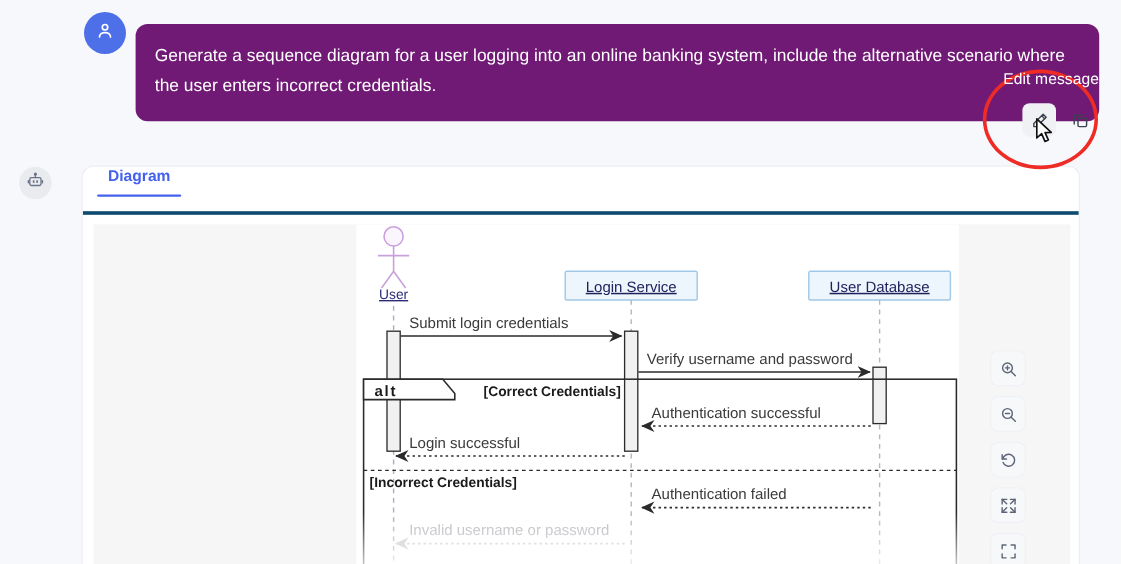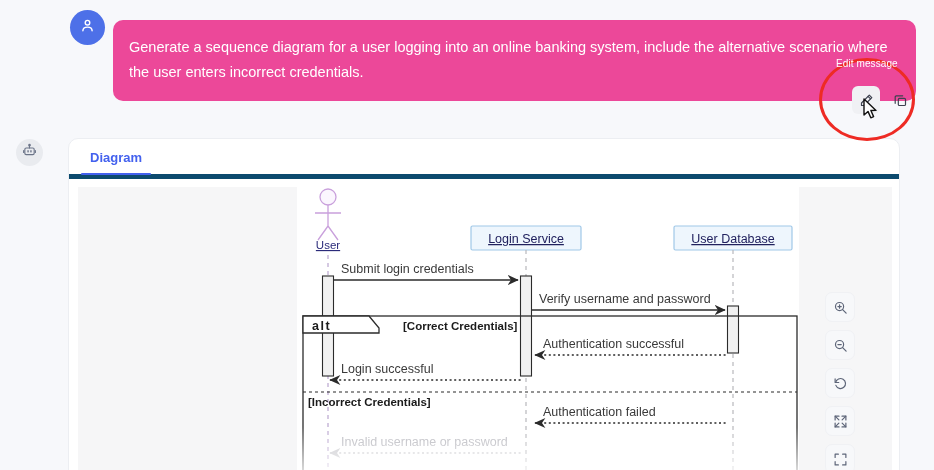--- a/index.html
+++ b/index.html
@@ -14,28 +14,28 @@
   
   .user-row { position: absolute; left: 70px; top: 10px; }
   .avatar-user {
     position: absolute; left: 0; top: 0;
     width: 35px; height: 35px; border-radius: 50%;
     background: #4d70e8; display: flex; align-items: center; justify-content: center;
   }
   .bubble {
     position: absolute; left: 43px; top: 10px;
     width: 803px; min-height: 70px;
-    background: #ec4899; color: #ffffff;
+    background: #701a75; color: #ffffff;
     border-radius: 10px;
     padding: 15px 20px 16px 16px;
     font-size: 14.5px; line-height: 25px;
   }
   .tooltip {
     position: absolute; left: 836px; top: 58px;
-    color: #ffffff; font-size: 10px; white-space: nowrap;
+    color: #ffffff; font-size: 13px; white-space: nowrap;
     z-index: 6; letter-spacing: .1px;
   }
 
   
   .msg-actions { position: absolute; left: 852px; top: 86px; display: flex; gap: 6px; z-index: 7; }
   .act-btn {
     width: 28px; height: 28px; border-radius: 6px;
     display: flex; align-items: center; justify-content: center;
     background: transparent;
   }
@@ -58,23 +58,23 @@
     background: #e9ebef; display: flex; align-items: center; justify-content: center;
   }
   .card {
     position: absolute; left: 68px; top: 138px;
     width: 832px; height: 350px;
     background: #ffffff; border: 1px solid #eceef2;
     border-radius: 10px 10px 0 0;
     overflow: hidden;
   }
   .tabs {
-    display: flex; align-items: flex-end;
+    display: flex; align-items: flex-start;
     height: 40px; padding: 0 12px;
-    border-bottom: 5px solid #0c4a6e;
+    border-bottom: 3px solid #0c4a6e;
   }
   .tab {
     font-size: 13px; color: #6b7280; padding: 0 9px 9px 9px;
     position: relative; cursor: pointer; white-space: nowrap;
   }
   .tab.active { color: #4361ee; font-weight: 600; }
   .tab.active:after {
     content: ""; position: absolute; left: 0; right: 0; bottom: -1px;
     height: 2.5px; background: #4361ee; border-radius: 2px;
   }

